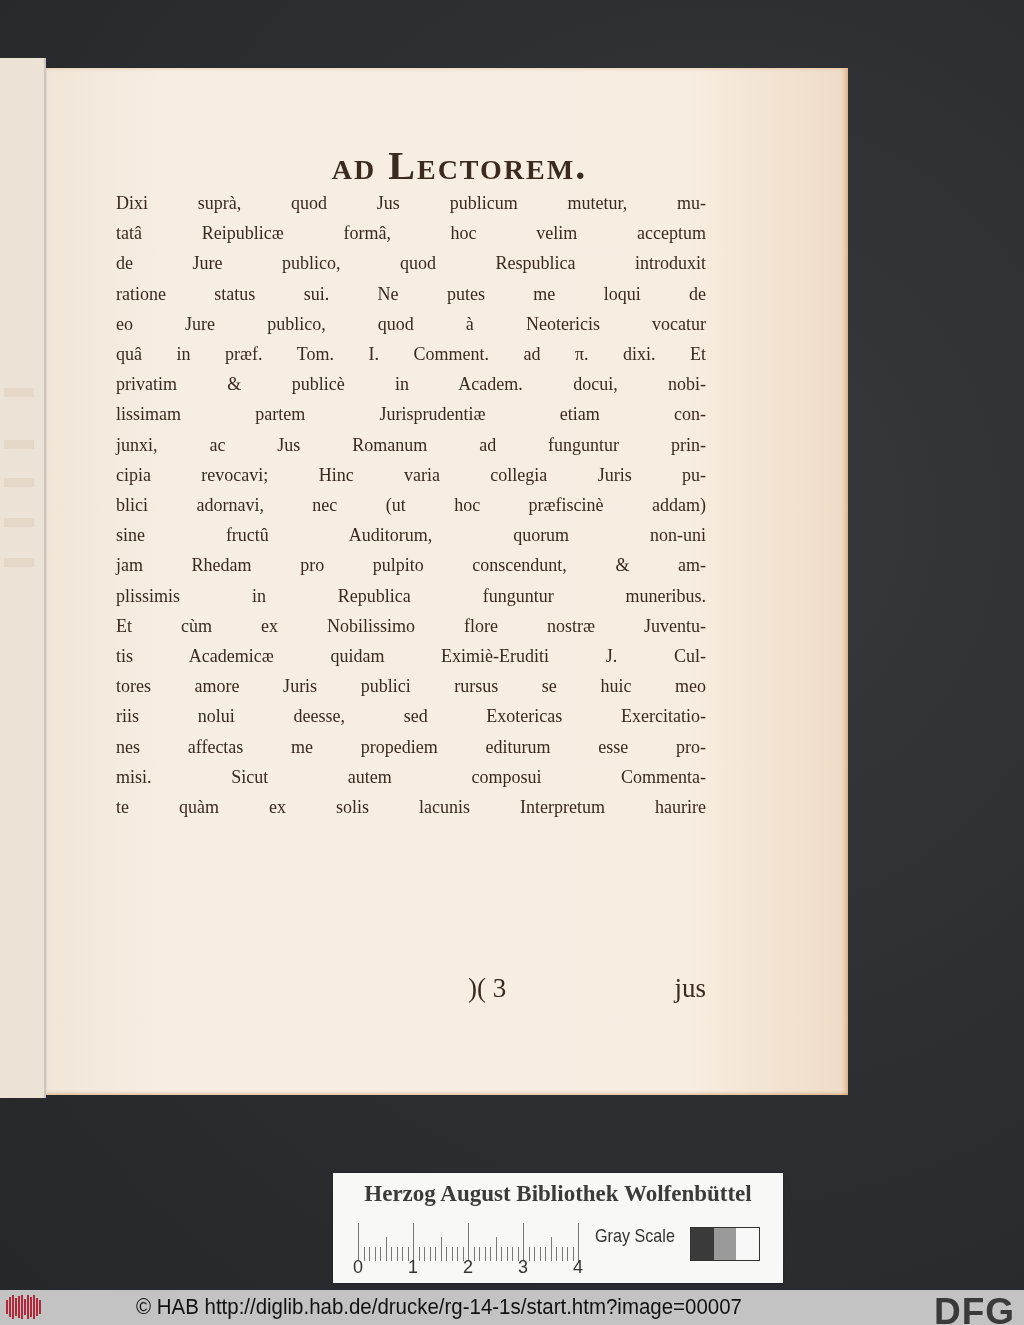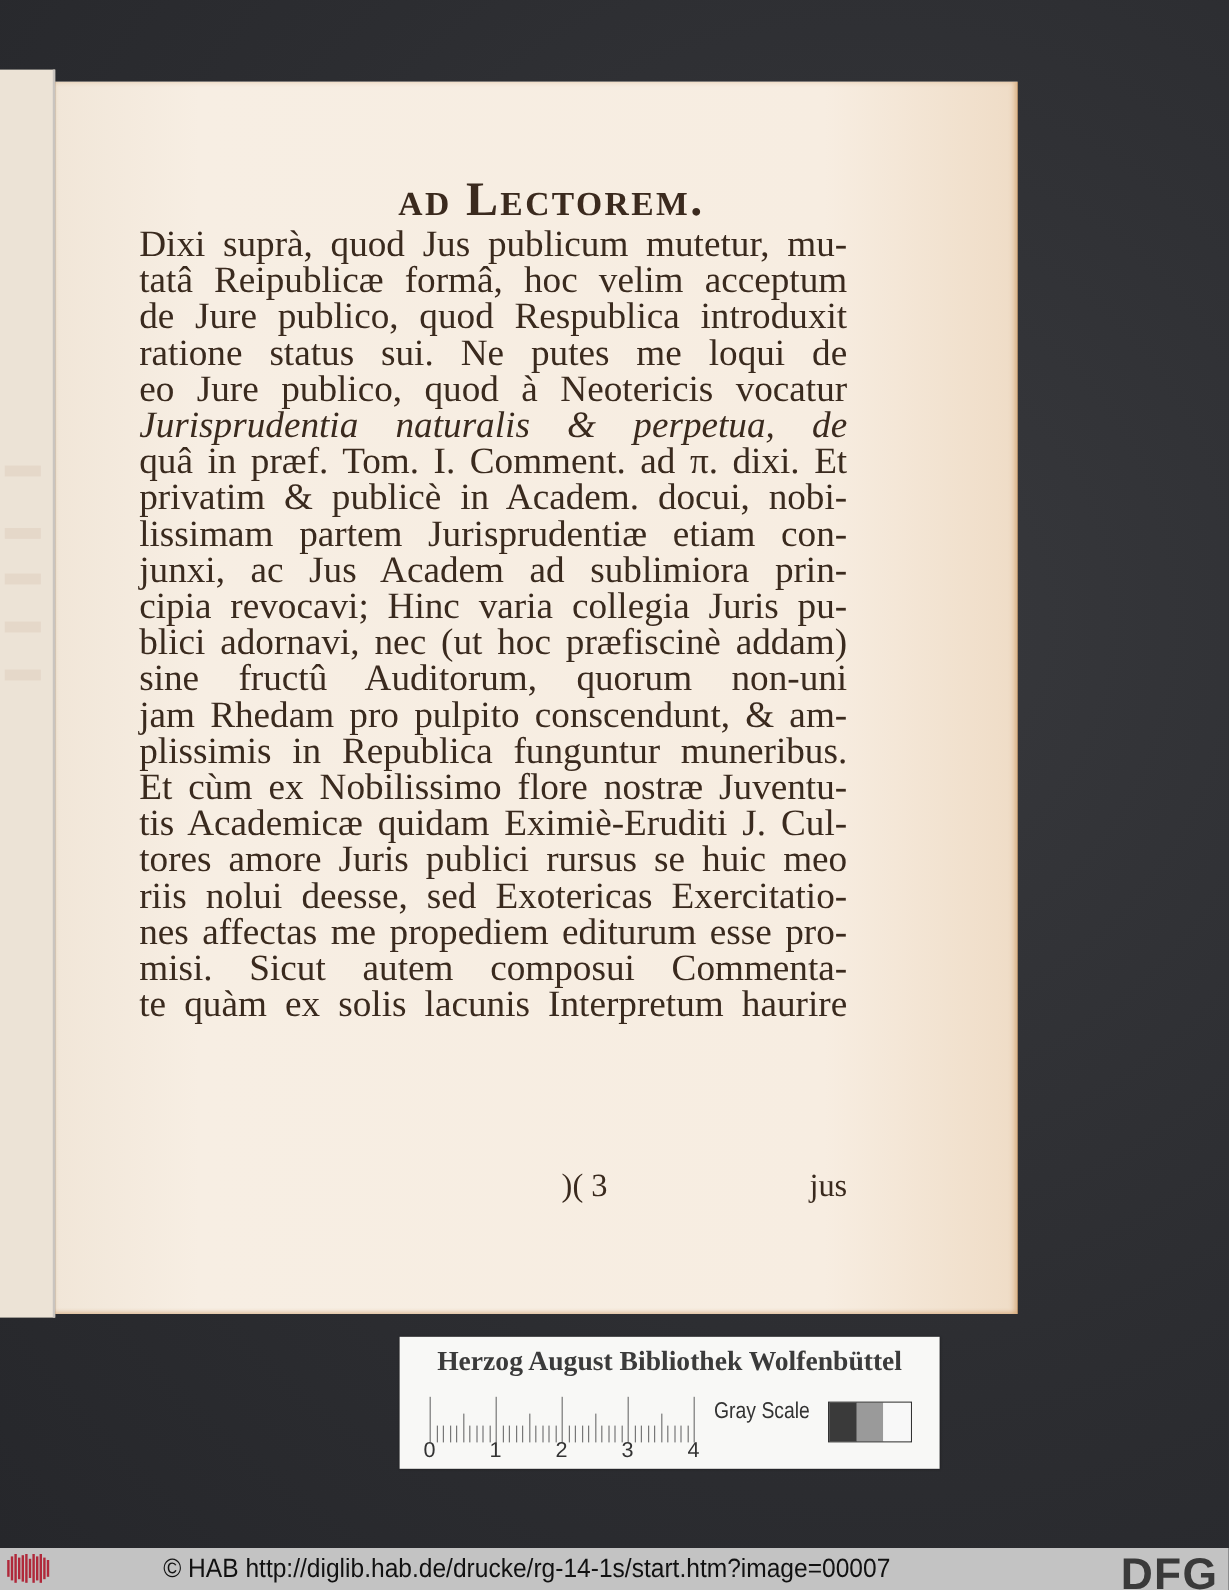--- a/index.html
+++ b/index.html
@@ -25,32 +25,32 @@
     background:#f6ece0;
     background: linear-gradient(90deg, #f1e6d8 0%, #f7eee3 15%, #f7ede1 80%, #efdcc6 100%);
     box-shadow: inset -3px 0 4px rgba(190,120,50,.35), inset 0 -2px 3px rgba(190,120,50,.2);
   }
   .title {
     position:absolute; left:0; width:739px; top:74px; text-align:center;
     font-size:40px; letter-spacing:2px; color:#3b2a1e; font-variant:small-caps; font-weight:bold;padding-left:44px;
   }
   .body-text {
     position:absolute; left:70px; top:120px; width:590px;
-    font-size:31px; line-height:30.2px; color:#3a2a1e;
+    font-size:18px; line-height:30.2px; color:#3a2a1e;
     text-align:justify;
   }
   .line { display:block; white-space:nowrap; text-align-last:justify; text-align:justify; }
   .it { font-style:italic; }
   .footer-line {
     position:absolute; top:905px; left:70px; width:590px; font-size:27px; color:#3a2a1e;
   }
   .sig { position:absolute; left:352px; }
   .catch { position:absolute; right:0; }
   .card {
-    position:absolute; left:333px; top:1114px; width:450px; height:110px;
+    position:absolute; left:333px; top:1173px; width:450px; height:110px;
     background:#f8f8f6; box-shadow:0 0 2px rgba(0,0,0,.4);
   }
   .card-title {
     position:absolute; left:0; width:450px; top:8px; text-align:center;
     font-family:"Liberation Serif", serif; font-weight:bold; font-size:23px; color:#3b3b3b;
   }
   .ruler { position:absolute; left:25px; top:50px; width:222px; height:38px; }
   .tick { position:absolute; bottom:0; width:1px; background:#777; }
   .ruler-num { position:absolute; top:84px; font-family:"Liberation Sans", sans-serif; font-size:18px; color:#333; }
   .gray-label { position:absolute; left:262px; top:52px; font-family:"Liberation Sans", sans-serif; font-size:19px; color:#333; transform:scaleX(.85); transform-origin:left; }
@@ -81,25 +81,24 @@
 </div>
 
 <div class="page">
   <div class="title">ad Lectorem.</div>
   <div class="body-text">
     <span class="line">Dixi suprà, quod Jus publicum mutetur, mu-</span>
     <span class="line">tatâ Reipublicæ formâ, hoc velim acceptum</span>
     <span class="line">de Jure publico, quod Respublica introduxit</span>
     <span class="line">ratione status sui. Ne putes me loqui de</span>
     <span class="line">eo Jure publico, quod à Neotericis vocatur</span>
-    <span class="line it">Jurisprudentia naturalis &amp; perpetua, de</span>
     <span class="line">quâ in præf. Tom. I. Comment. ad π. dixi. Et</span>
     <span class="line">privatim &amp; publicè in Academ. docui, nobi-</span>
     <span class="line">lissimam partem Jurisprudentiæ etiam con-</span>
-    <span class="line">junxi, ac Jus Academ ad sublimiora prin-</span>
+    <span class="line">junxi, ac Jus Romanum ad funguntur prin-</span>
     <span class="line">cipia revocavi; Hinc varia collegia Juris pu-</span>
     <span class="line">blici adornavi, nec (ut hoc præfiscinè addam)</span>
     <span class="line">sine fructû Auditorum, quorum non-uni</span>
     <span class="line">jam Rhedam pro pulpito conscendunt, &amp; am-</span>
     <span class="line">plissimis in Republica funguntur muneribus.</span>
     <span class="line">Et cùm ex Nobilissimo flore nostræ Juventu-</span>
     <span class="line">tis Academicæ quidam Eximiè-Eruditi J. Cul-</span>
     <span class="line">tores amore Juris publici rursus se huic meo</span>
     <span class="line">riis nolui deesse, sed Exotericas Exercitatio-</span>
     <span class="line">nes affectas me propediem editurum esse pro-</span>

